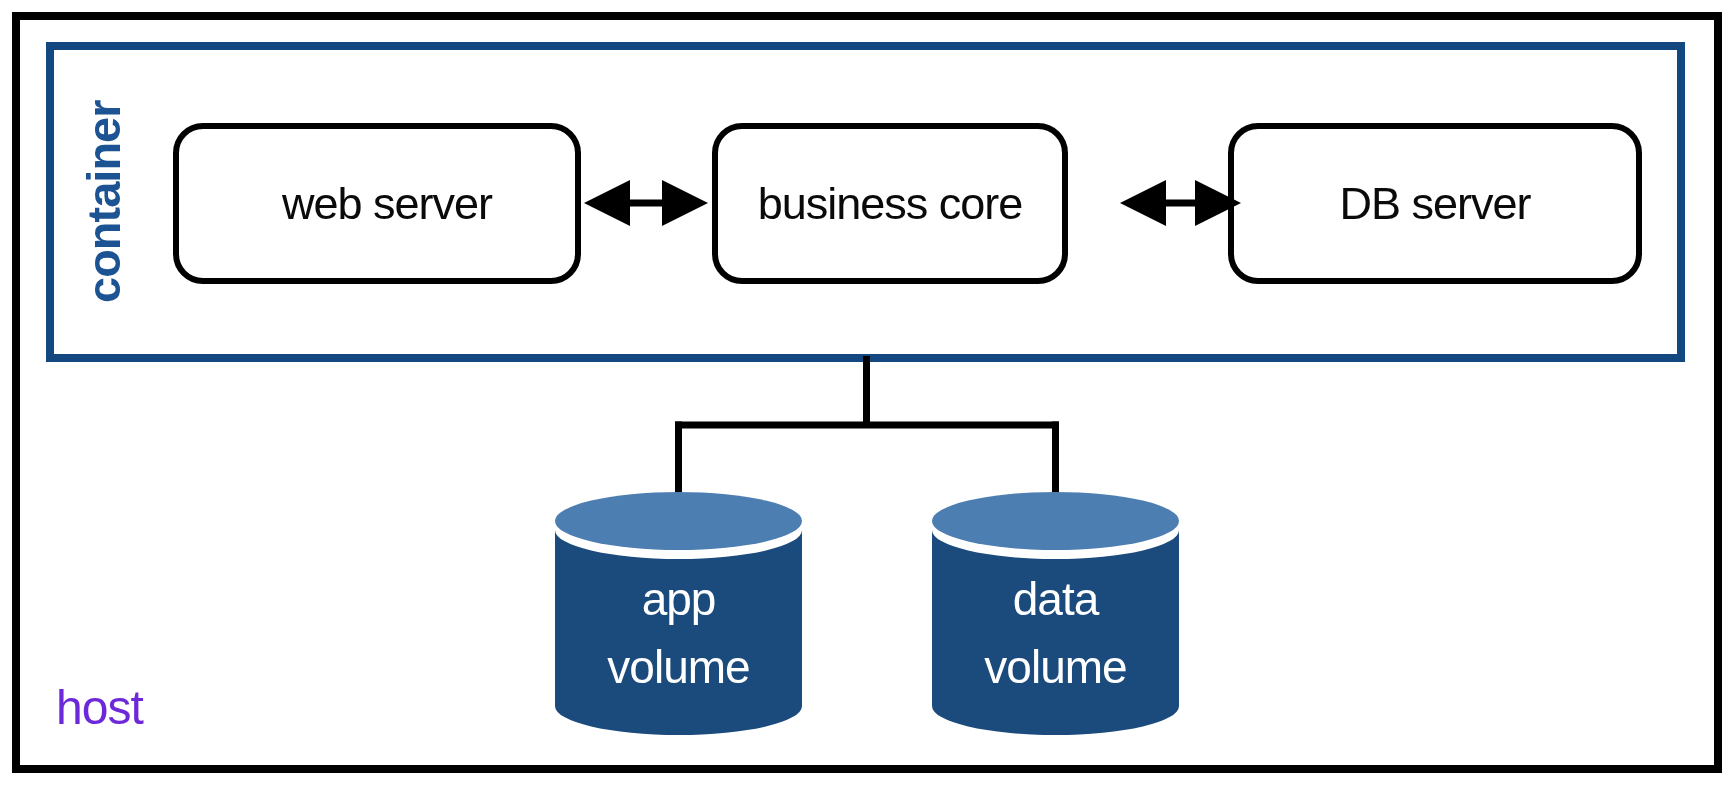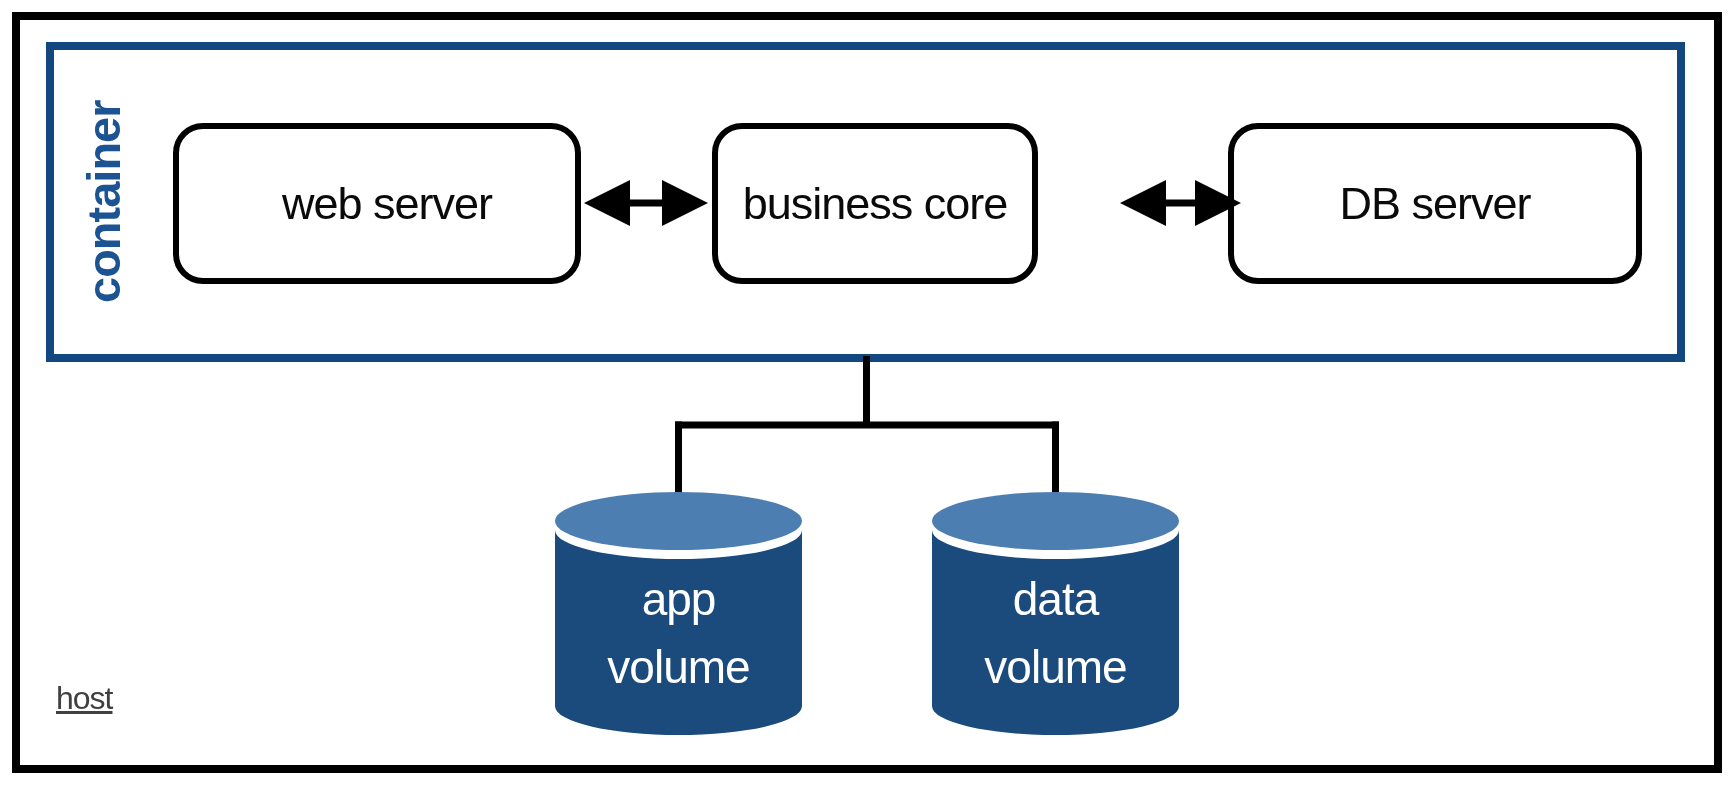--- a/index.html
+++ b/index.html
@@ -56,29 +56,28 @@
     background: #ffffff;
     display: flex;
     align-items: center;
     justify-content: center;
     font-size: 45px;
     letter-spacing: -1px;
     color: #0a0a0a;
     white-space: nowrap;
   }
   .node-web      { left: 173px;  width: 408px; padding-left: 20px; }
-  .node-business { left: 712px;  width: 326px; }
+  .node-business { left: 712px;  width: 356px; }
   .node-db       { left: 1228px; width: 414px; }
   .host-label {
     position: absolute;
     left: 56px; top: 680px;
-    font-size: 32px;
+    font-size: 48px;
     letter-spacing: -1px;
-    color: #404040;
-    text-decoration: underline;
+    color: #6d28d9;
   }
   .diagram-svg {
     position: absolute;
     left: 0; top: 0;
     pointer-events: none;
   }
   .cyl-text {
     font-family: "Liberation Sans", sans-serif;
     font-size: 46px;
     letter-spacing: -1px;

